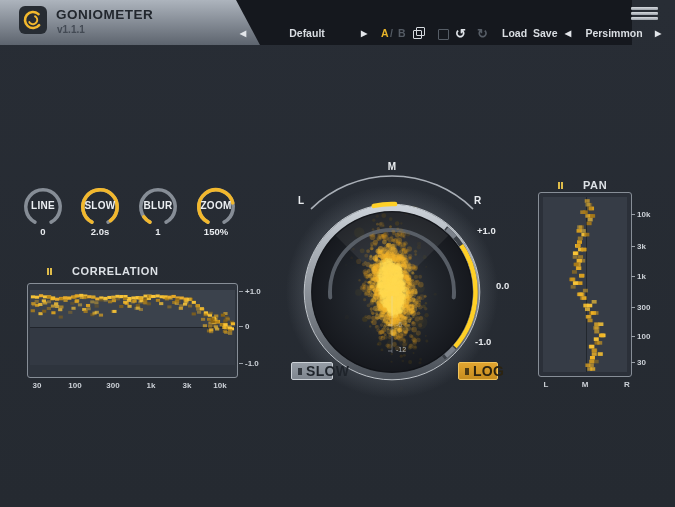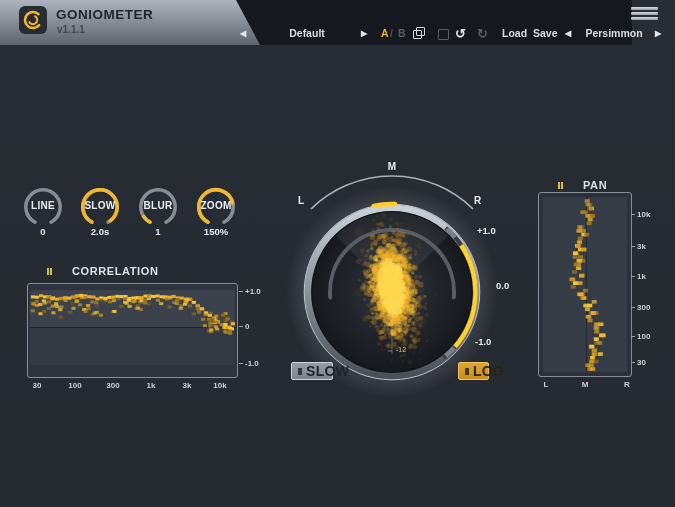--- a/index.html
+++ b/index.html
@@ -45,21 +45,21 @@
   .g-svg{position:absolute;left:0;top:0;}
   
   .gonio{position:absolute;left:250px;top:150px;width:284px;height:250px;}
   .glabel{position:absolute;font-size:10px;font-weight:bold;color:#e9ecef;}
   .mlabel{position:absolute;font-size:9.5px;font-weight:bold;color:#e7eaee;}
   .dblabel{position:absolute;font-size:7px;color:rgba(205,211,218,.8);}
   .btn{position:absolute;height:18px;border-radius:2px;font-size:14px;font-weight:bold;
        display:flex;align-items:center;gap:4px;padding:0 6px;box-sizing:border-box;cursor:pointer;letter-spacing:.3px;}
   .btn .grip{border-color:currentColor;opacity:.8;height:7px;}
   .btn-slow{left:291px;top:362px;width:42px;color:#1f242b;background:linear-gradient(#959ca5,#7e858e);border:1px solid #cdd2d8;}
-  .btn-log{left:458px;top:362px;width:31px;color:#2b2310;background:linear-gradient(#e1a530,#c68d1e);border:1px solid #f0c35c;}
+  .btn-log{left:458px;top:362px;width:40px;color:#2b2310;background:linear-gradient(#e1a530,#c68d1e);border:1px solid #f0c35c;}
 </style>
 </head>
 <body>
 
 <div class="root">
 
   <div class="header">
     <div class="header-tab">
       <div class="logo">
         <svg width="24" height="24" viewBox="0 0 24 24">

